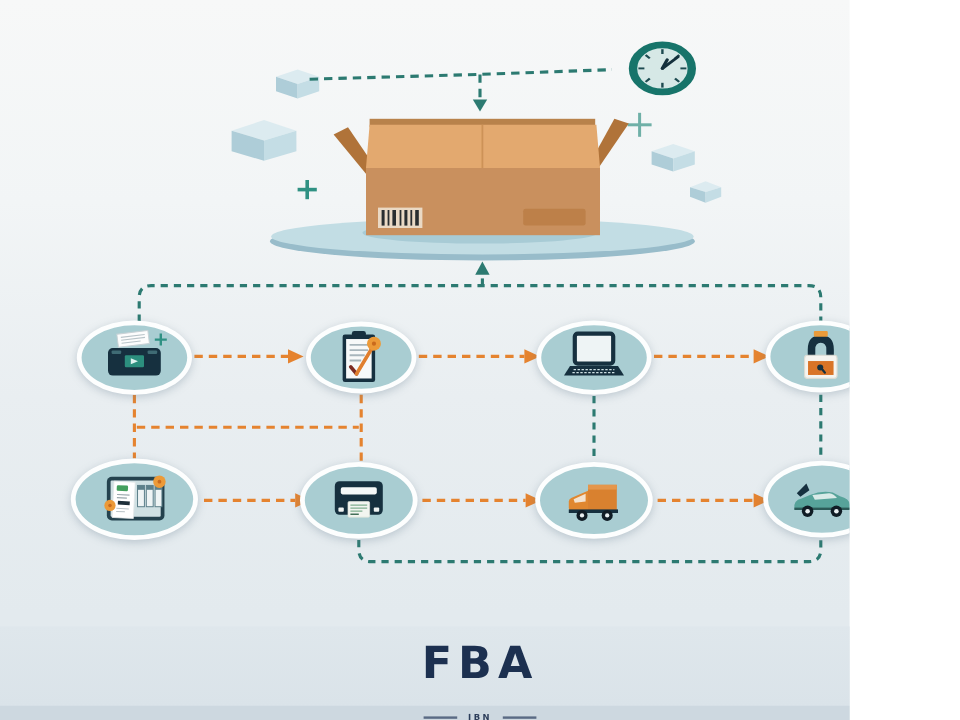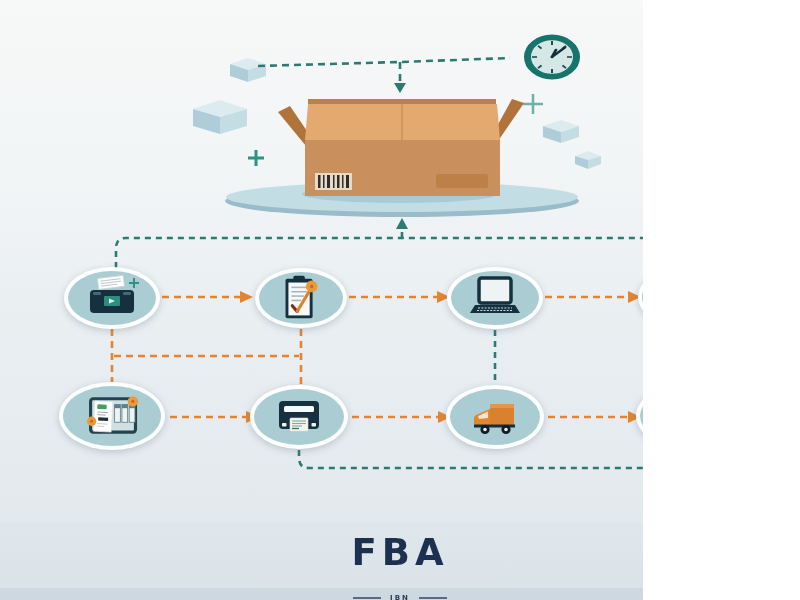--- a/index.html
+++ b/index.html
@@ -1,18 +1,18 @@
 <!DOCTYPE html>
 <html><head>
 <meta charset="utf-8">
 <style>
   html,body{margin:0;padding:0;}
   body{font-family:"DejaVu Sans","Liberation Sans",sans-serif;background:#ffffff;}
-  .canvas{position:relative;width:643px;height:600px;overflow:hidden;
-    background:linear-gradient(180deg,#f7f8f8 0%,#f2f5f6 28%,#e9eef1 55%,#e3eaee 85%);}
+  .canvas{position:relative;width:694px;height:600px;overflow:hidden;
+    background:linear-gradient(180deg,#f7f8f8 0%,#f2f5f6 28%,#e9eef1 55%,#e3eaee 85%);padding-left:14px;}
   .band-lower{position:absolute;left:0;top:522px;width:800px;height:66px;
     background:linear-gradient(180deg,#dfe7ec 0%,#dae3e9 100%);}
   .band-footer{position:absolute;left:0;top:588px;width:800px;height:12px;background:#cdd8e0;}
   .decor-svg{position:absolute;left:0;top:0;}
   .node{position:absolute;box-sizing:border-box;display:flex;align-items:center;justify-content:center;
     background:#a9cdd2;border:4px solid #fdfefe;border-radius:50%;
     box-shadow:0 2px 7px rgba(105,130,145,.35);}
   .brand{position:absolute;left:0;top:534px;width:800px;text-align:center;}
   .brand-title{font-size:37px;font-weight:800;letter-spacing:5px;color:#1c3050;line-height:1;}
   .brand-sub{margin-top:23px;display:flex;align-items:center;justify-content:center;gap:9px;}

